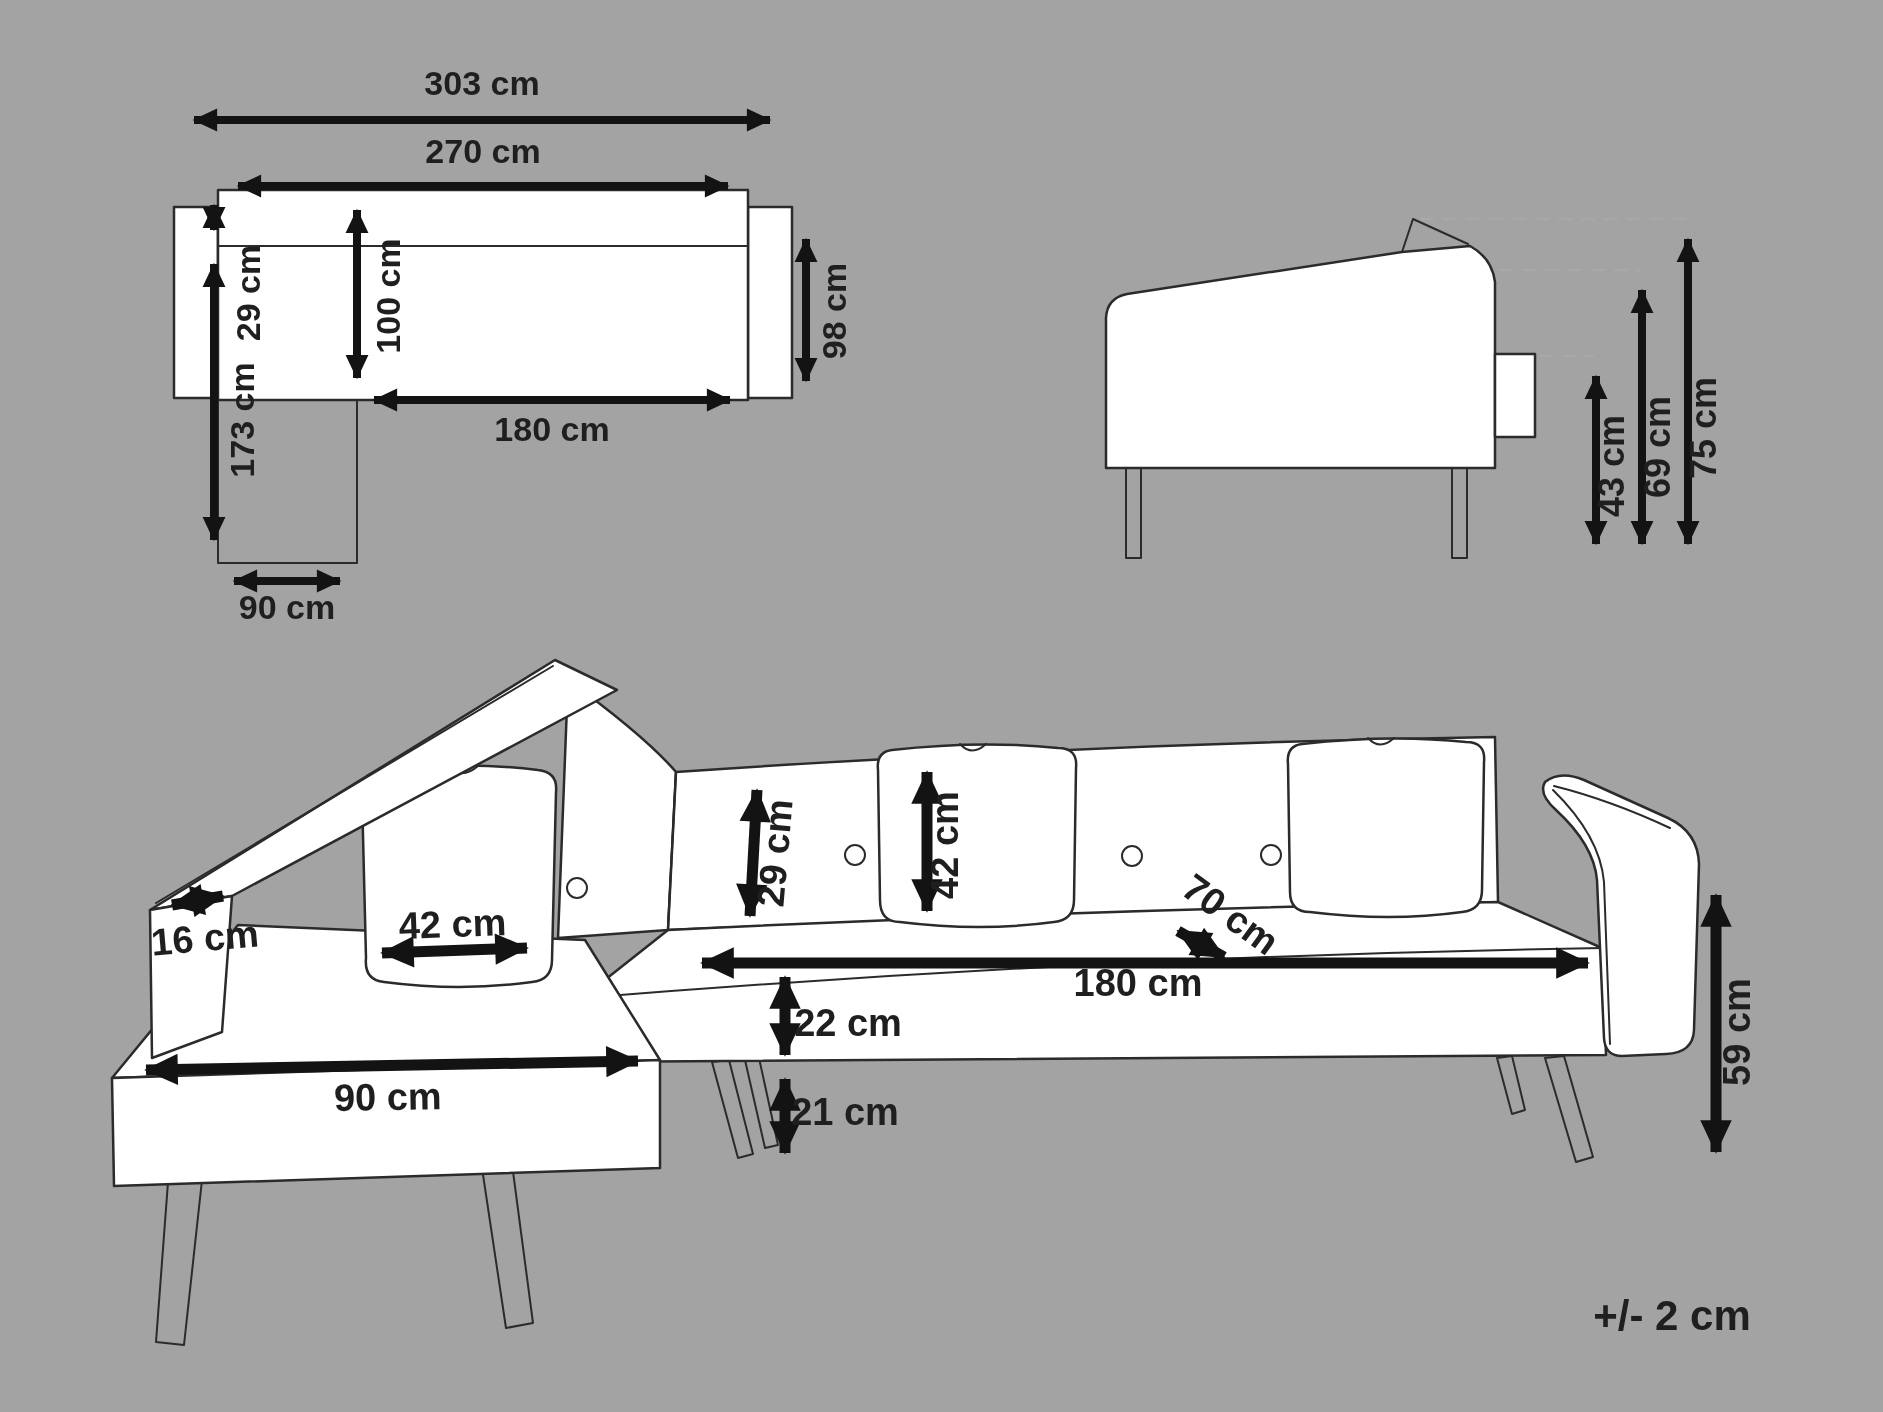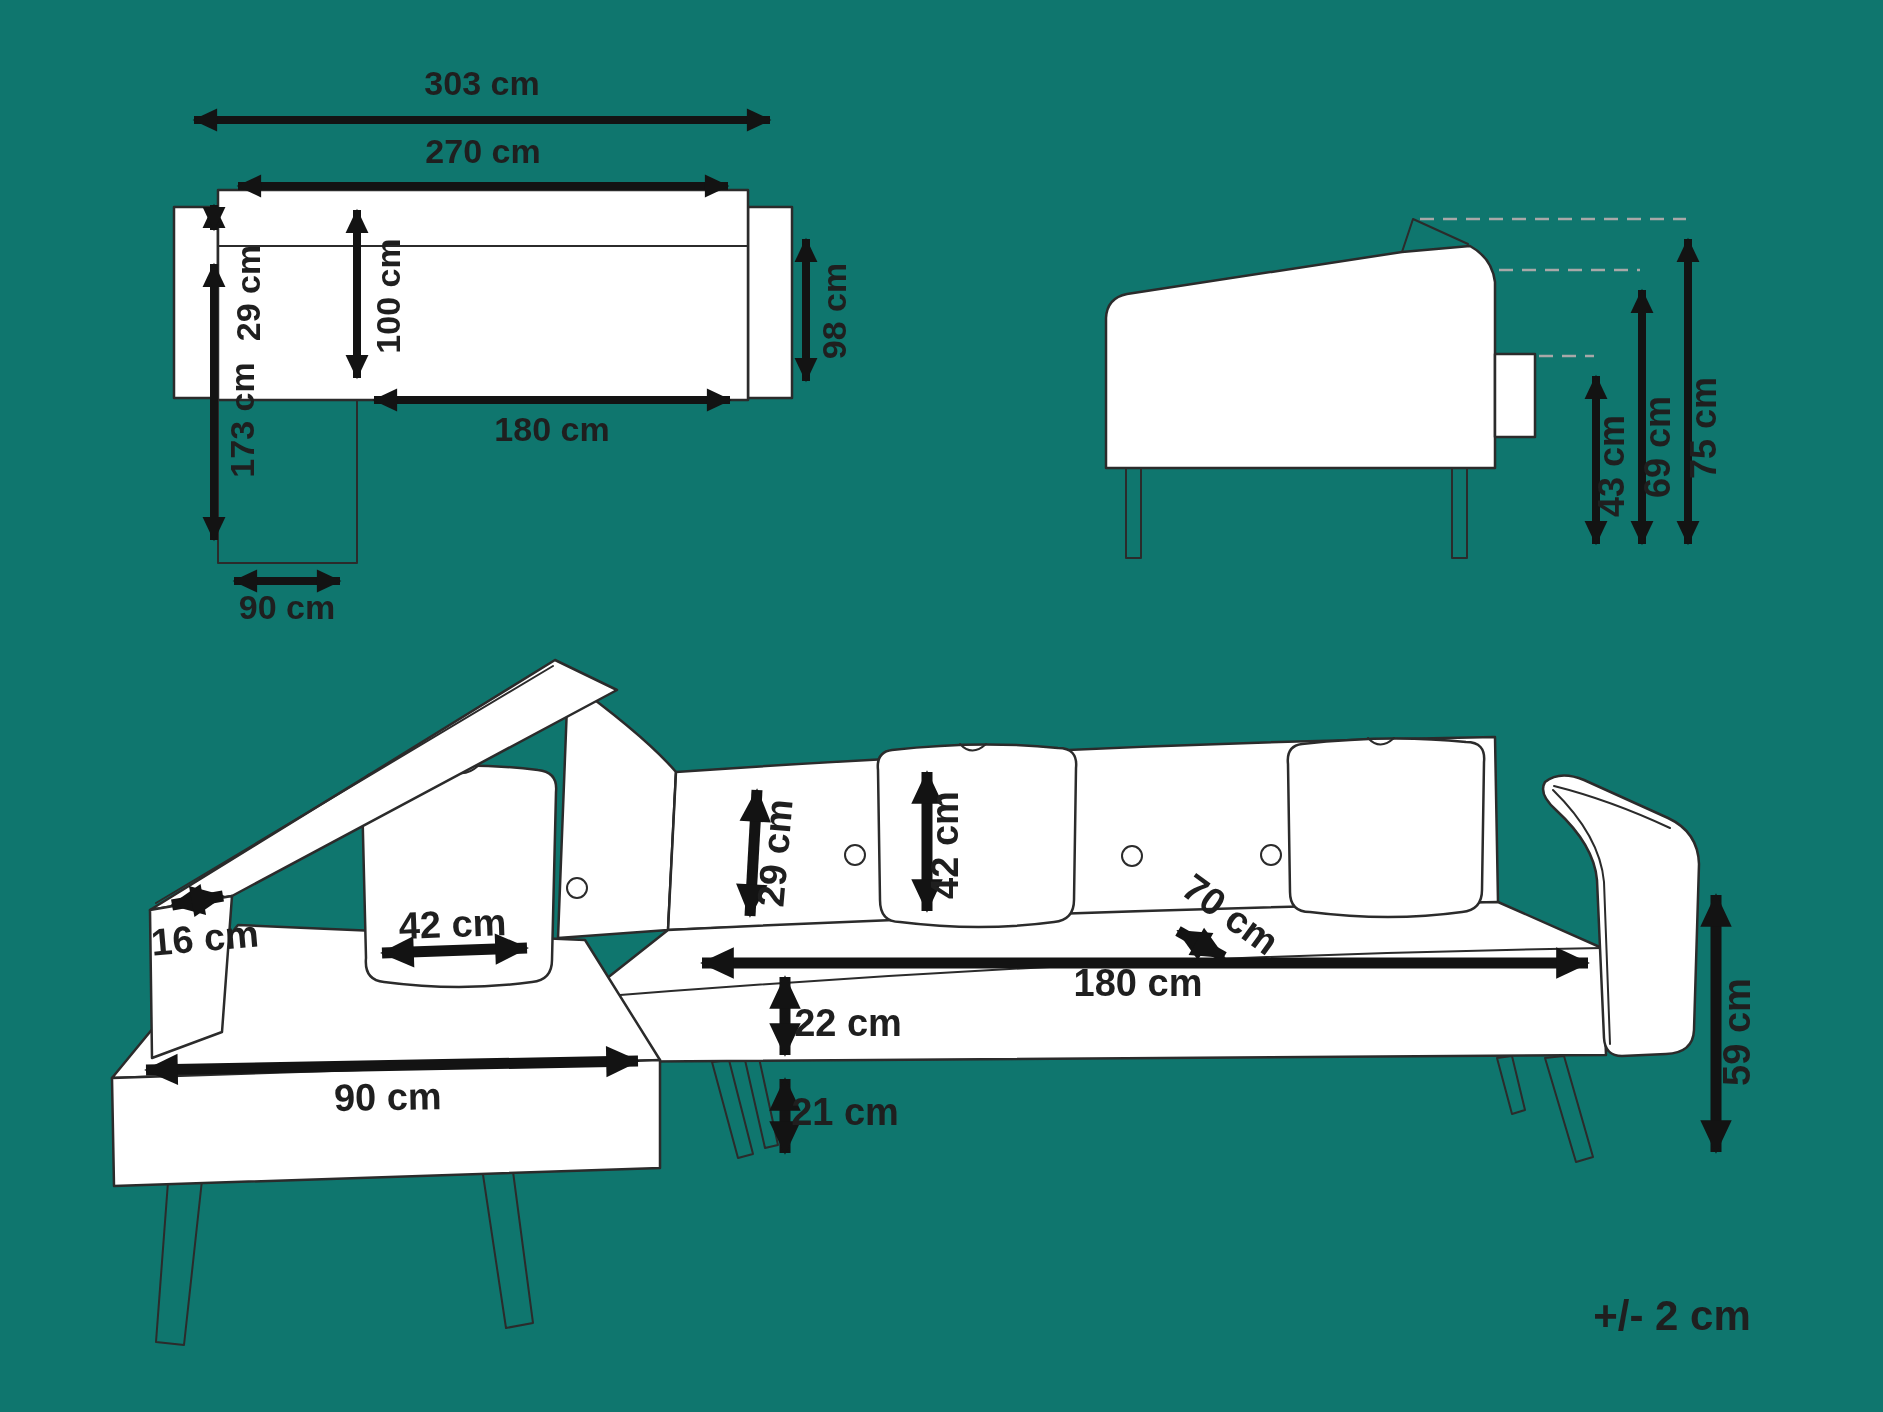--- a/index.html
+++ b/index.html
@@ -1,19 +1,19 @@
 <!DOCTYPE html>
 <html><head>
 <meta charset="utf-8">
 <style>
   html,body{margin:0;padding:0;background:#ffffff;}
   .canvas{
     position:relative;
     width:1883px;height:1412px;
-    background:#0f766e;
+    background:#a3a3a3;
     font-family:"Liberation Sans", sans-serif;
     overflow:hidden;
   }
   svg text{
     font-family:"Liberation Sans","DejaVu Sans",sans-serif;
     font-weight:700;
     fill:#1f1f1f;
   }
   .lbl-plan{font-size:34px;}
   .lbl-side{font-size:36px;}

